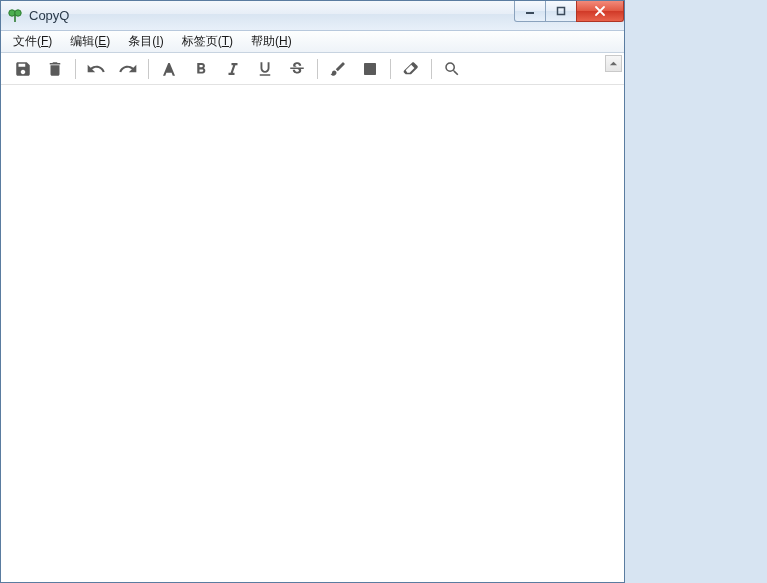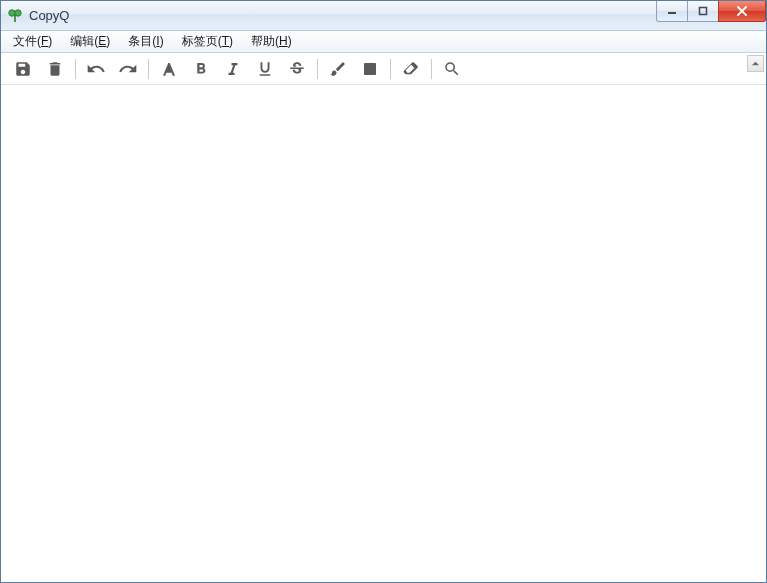--- a/index.html
+++ b/index.html
@@ -1,18 +1,18 @@
 <!DOCTYPE html>
 <html><head>
 <meta charset="utf-8">
 <style>
   * { box-sizing: border-box; margin: 0; padding: 0; }
   html, body { width: 767px; height: 583px; font-family: "Microsoft YaHei", "SimSun", Arial, sans-serif; font-size: 12px; overflow: hidden; background: #d7e4f2; }
   .window {
-    width: 767px; height: 583px;
+    width: 625px; height: 583px;
     border: 1px solid #5a7ca0;
     background: #fff;
     display: flex; flex-direction: column;
     box-shadow: 0 0 0 1px rgba(0,0,0,0.05) inset;
   }
   
   .titlebar {
     height: 30px;
     background: linear-gradient(to bottom, #f4f8fc 0%, #e7eef7 45%, #d9e5f2 46%, #e8f0f9 100%);
     border-bottom: 1px solid #b7c8dc;

